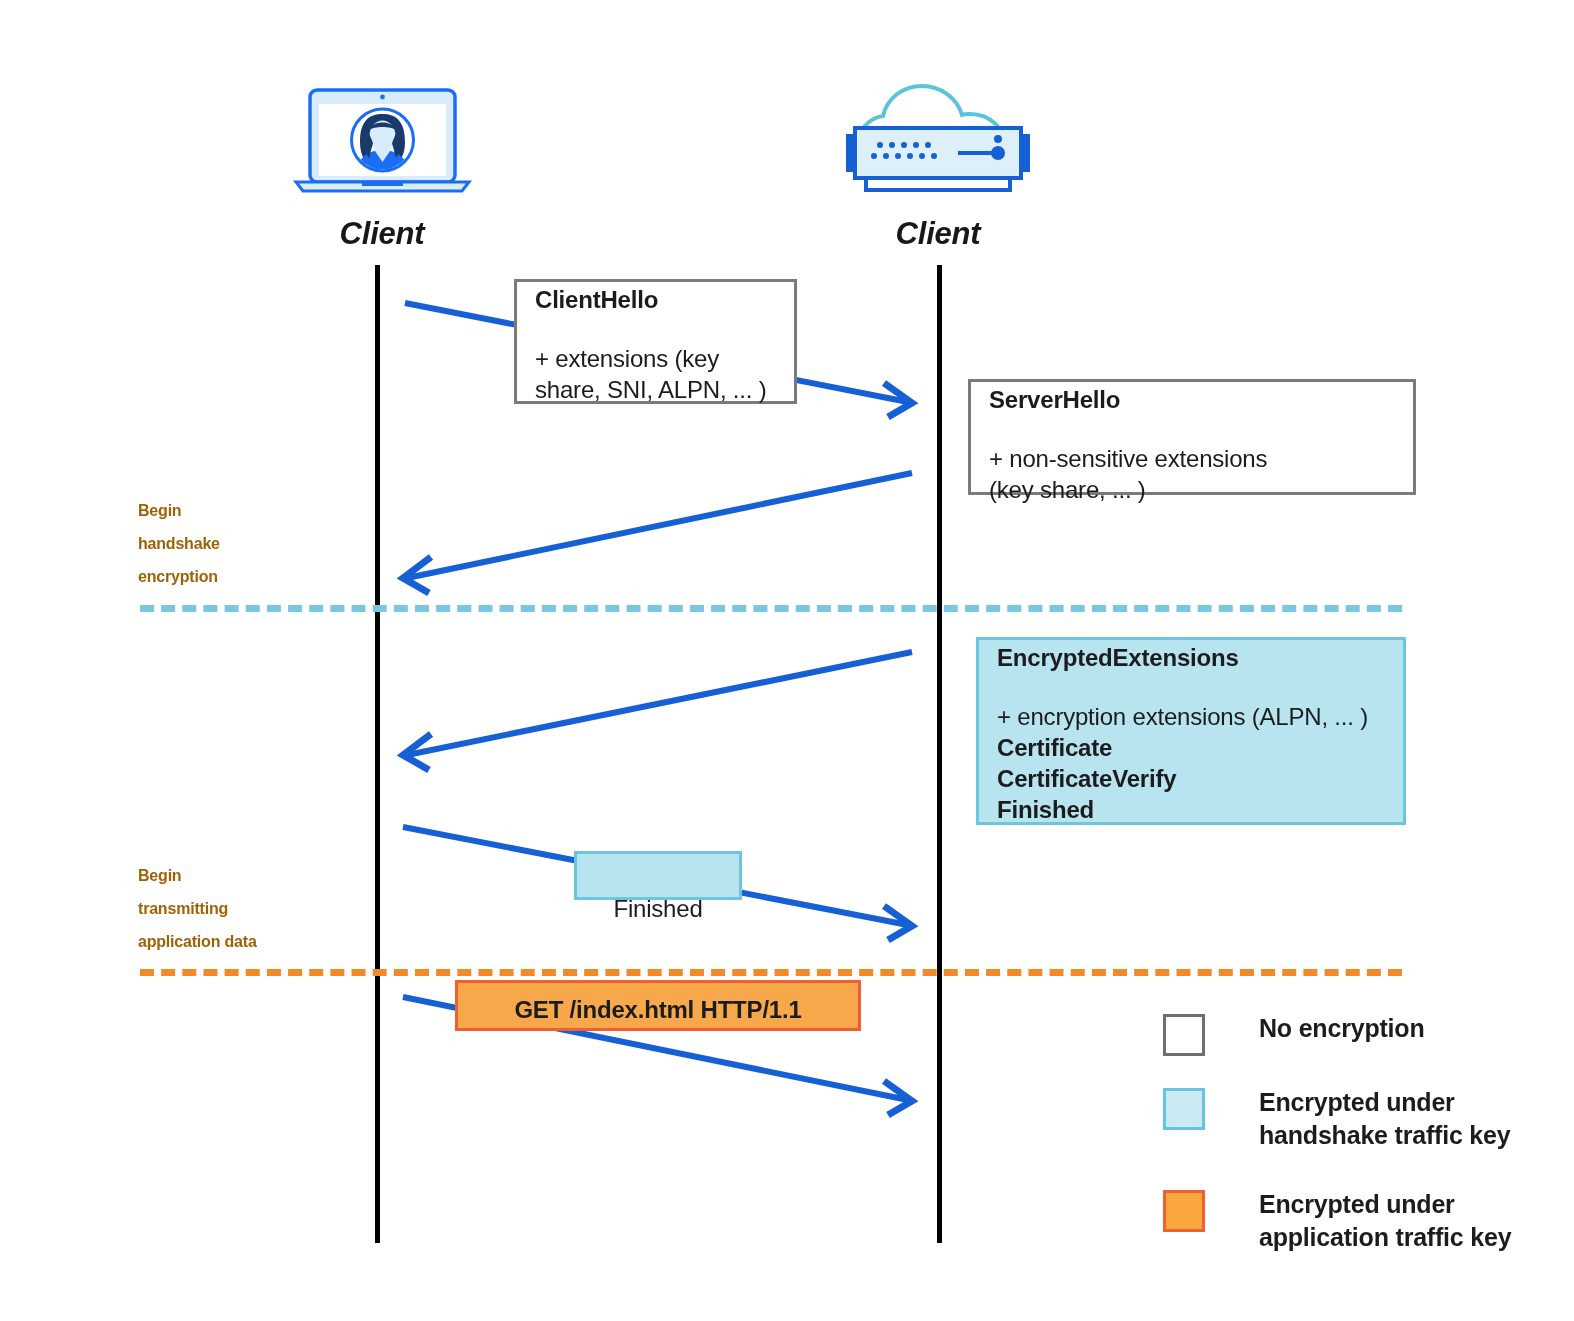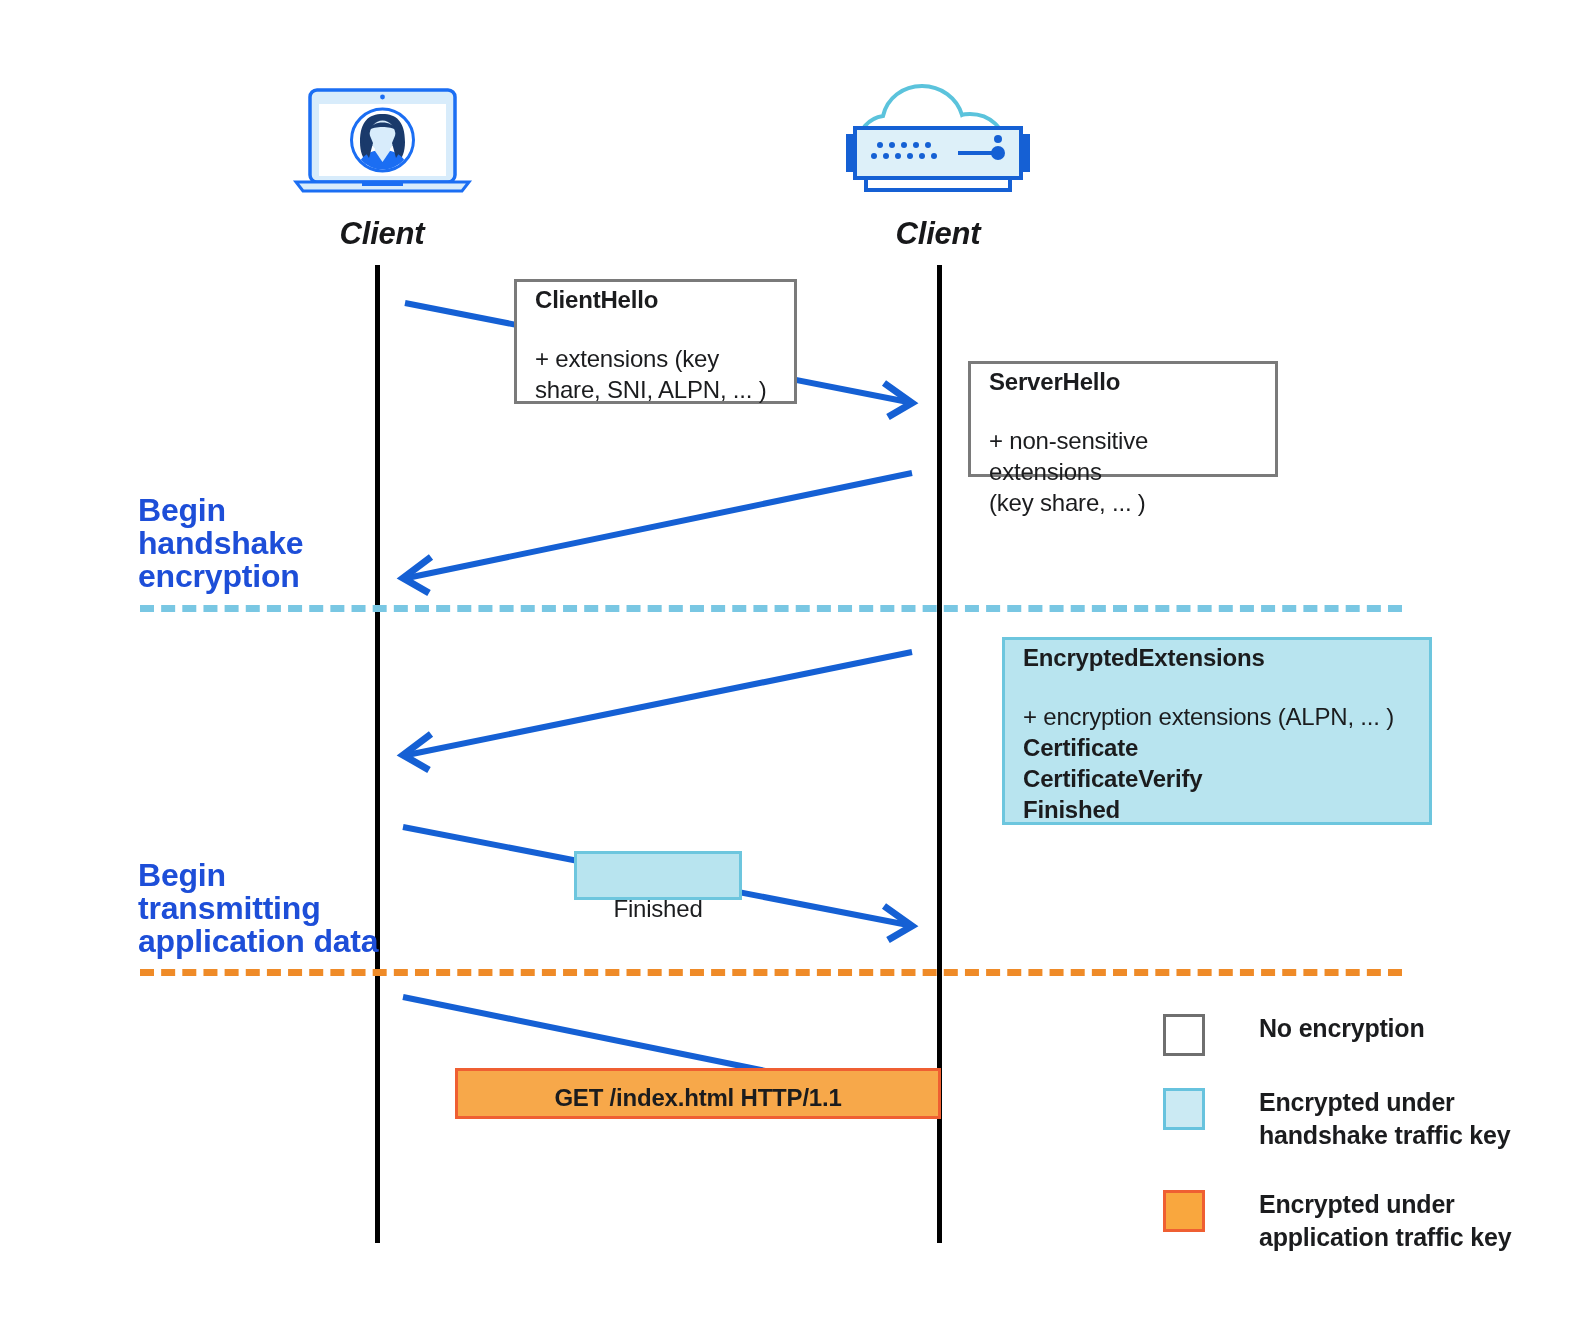--- a/index.html
+++ b/index.html
@@ -44,24 +44,24 @@
     height: 0;
     border-top-width: 7px;
     border-top-style: dashed;
   }
   .divider.handshake { border-top-color: #79c7e3; }
   .divider.appdata  { border-top-color: #ef8b28; }
 
   
   .side-note {
     position: absolute;
-    font-size: 32px;
+    font-size: 16px;
     font-weight: bold;
     line-height: 33px;
-    color: #1d4ed8;
+    color: #a16207;
     white-space: pre-line;
     letter-spacing: -0.2px;
   }
 
   
   .msg-box {
     position: absolute;
     box-sizing: border-box;
     padding: 2px 18px 16px 18px;
     font-size: 24px;
@@ -226,39 +226,39 @@
   <div class="side-note" style="left:138px;top:859px;width:250px;">Begin
 transmitting
 application data</div>
 
   <div class="msg-box plain" style="left:514px;top:279px;width:283px;height:125px;">
     <span class="b">ClientHello</span>
     <span class="n" style="white-space:pre-line;">+ extensions (key
 share, SNI, ALPN, ... )</span>
   </div>
 
-  <div class="msg-box plain" style="left:968px;top:361px;width:310px;height:116px;">
+  <div class="msg-box plain" style="left:968px;top:379px;width:448px;height:116px;">
     <span class="b">ServerHello</span>
     <span class="n" style="white-space:pre-line;">+ non-sensitive extensions
 (key share, ... )</span>
   </div>
 
-  <div class="msg-box handshake-key" style="left:1002px;top:637px;width:430px;height:188px;">
+  <div class="msg-box handshake-key" style="left:976px;top:637px;width:430px;height:188px;">
     <span class="b">EncryptedExtensions</span>
     <span class="n">+ encryption extensions (ALPN, ... )</span>
     <span class="b">Certificate</span>
     <span class="b">CertificateVerify</span>
     <span class="b">Finished</span>
   </div>
 
   <div class="msg-box handshake-key centered" style="left:574px;top:851px;width:168px;height:49px;">
     <span class="n">Finished</span>
   </div>
 
-  <div class="msg-box app-key centered" style="left:455px;top:1068px;width:486px;height:51px;">
+  <div class="msg-box app-key centered" style="left:455px;top:980px;width:406px;height:51px;">
     <span class="b">GET /index.html HTTP/1.1</span>
   </div>
 
   <div class="legend" style="left:1163px;top:1012px;width:380px;">
     <div class="legend-row">
       <div class="legend-swatch plain"></div>
       <div class="legend-text">No encryption</div>
     </div>
     <div class="legend-row" style="margin-bottom:36px;">
       <div class="legend-swatch handshake-key"></div>

